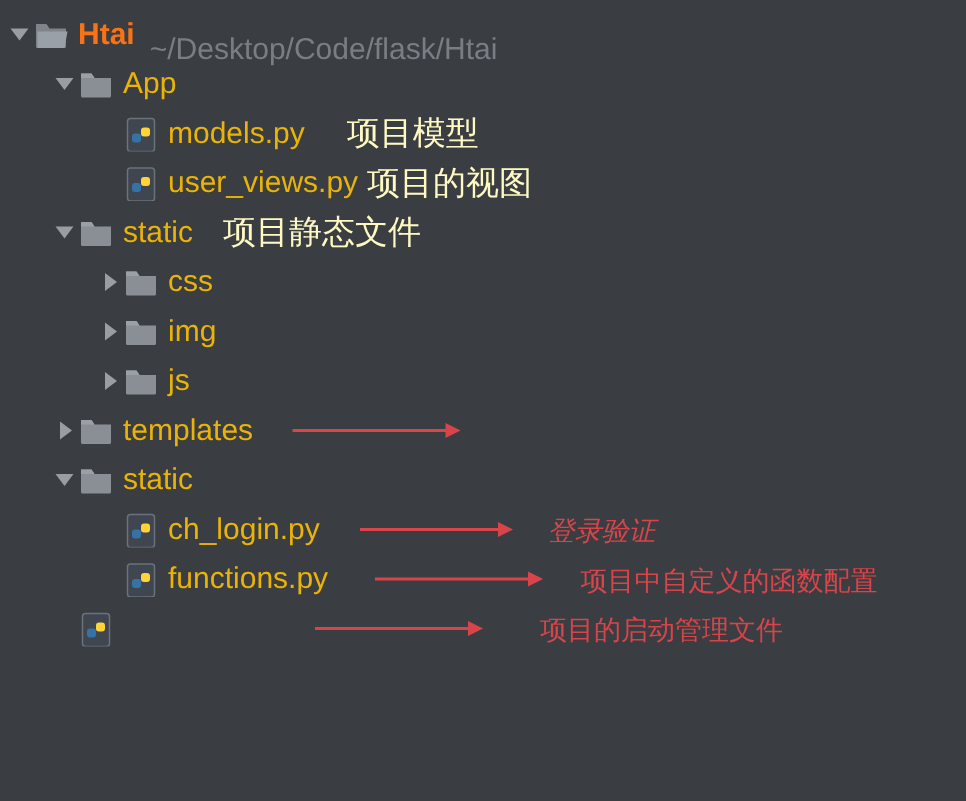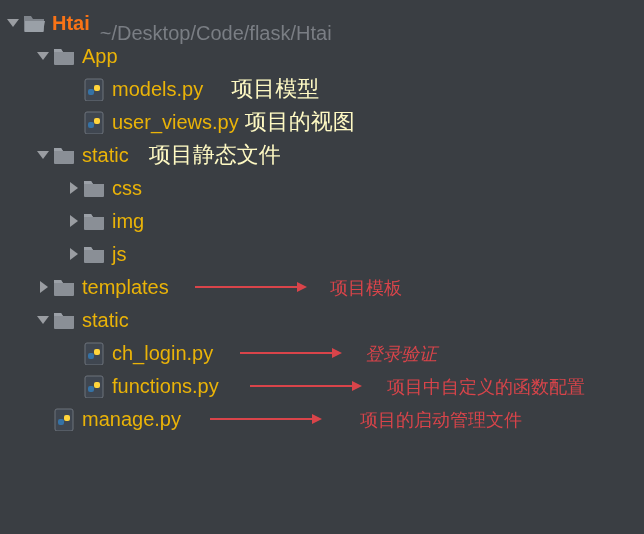--- a/index.html
+++ b/index.html
@@ -249,21 +249,20 @@
           <use href="#tri-right"></use>
         </svg>
     </span>
     <span class="folder-icon">
       <svg width="24" height="24">
           <use href="#folder"></use>
         </svg>
     </span>
     <span class="name">templates</span>
     <span class="arrow" style="left:195px; width:110px; top:16px;"></span>
-    <span class="annot-abs" style="left:330px; top:6px;">项目模板</span>
   </div>
 
   <div class="row">
     <span class="indent" style="width:34px"></span>
     <span class="tri">
       <svg width="16" height="16">
           <use href="#tri-down"></use>
         </svg>
     </span>
     <span class="folder-icon">
@@ -301,18 +300,17 @@
   </div>
 
   <div class="row">
     <span class="indent" style="width:34px"></span>
     <span class="tri-none"></span>
     <span class="file-icon">
       <svg width="24" height="24">
           <use href="#pyfile"></use>
         </svg>
     </span>
-    <span class="name">manage.py</span>
     <span class="arrow" style="left:210px; width:110px; top:16px;"></span>
     <span class="annot-abs" style="left:360px; top:6px;font-family:Liberation Serif, serif;">项目的启动管理文件</span>
   </div>
 
 </div>
 
 </body></html>

